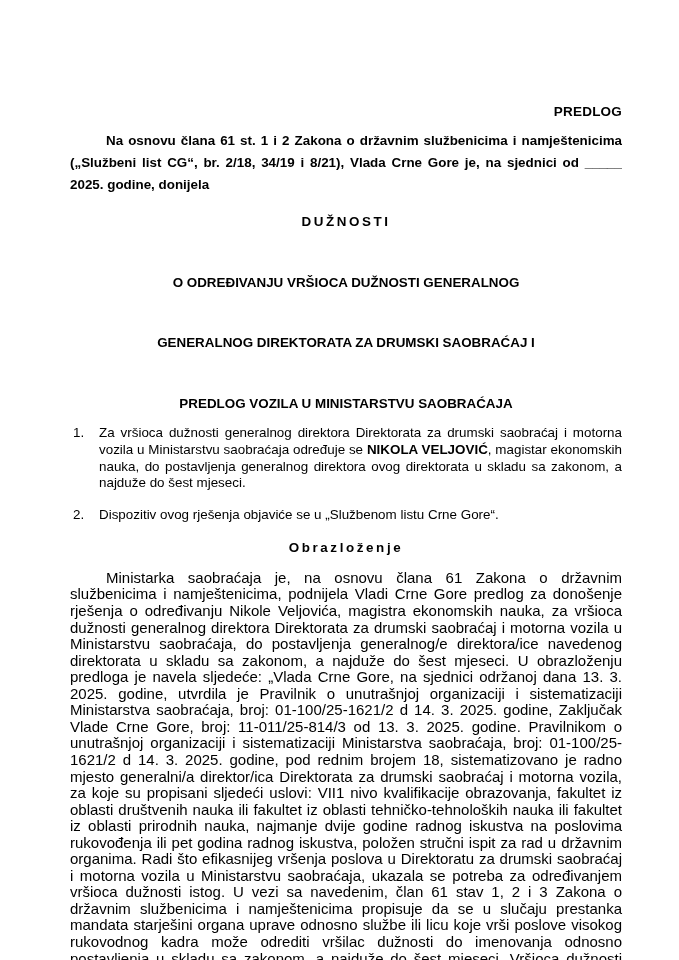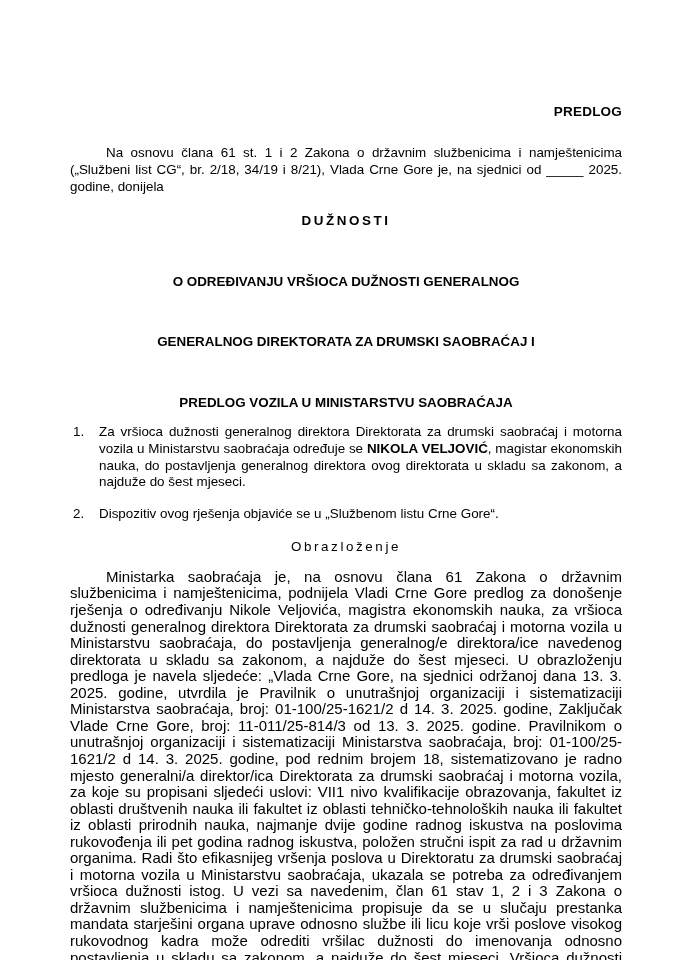--- a/index.html
+++ b/index.html
@@ -28,25 +28,26 @@
   .predlog {
     text-align: right;
     font-weight: bold;
     font-size: 13.5px;
     letter-spacing: 0.2px;
     margin-top: 104px;
     line-height: 16px;
   }
   .intro {
     font-size: 13.4px;
-    line-height: 17px;
+    line-height: 22px;
     text-align: justify;
     text-justify: inter-word;
     text-indent: 36px;
-    margin-top: 24px;
+    margin-top: 10px;
+    font-weight: bold;
   }
   .title-block {
     text-align: center;
     font-weight: bold;
     font-size: 13.4px;
     line-height: 16.6px;
     margin-top: 18px;
   }
   .title-main {
     letter-spacing: 2.6px;
@@ -83,21 +84,21 @@
     font-size: 13.4px;
   }
   ol.items li .body-txt {
     display: block;
   }
   .bold-name {
     font-weight: bold;
   }
   .obrazlozenje {
     text-align: center;
-    font-weight: normal;
+    font-weight: bold;
     font-size: 13.4px;
     letter-spacing: 2.6px;
     margin-top: 17px;
     line-height: 16.6px;
   }
   .reason {
     font-size: 15px;
     line-height: 16.55px;
     text-align: justify;
     text-justify: inter-word;

